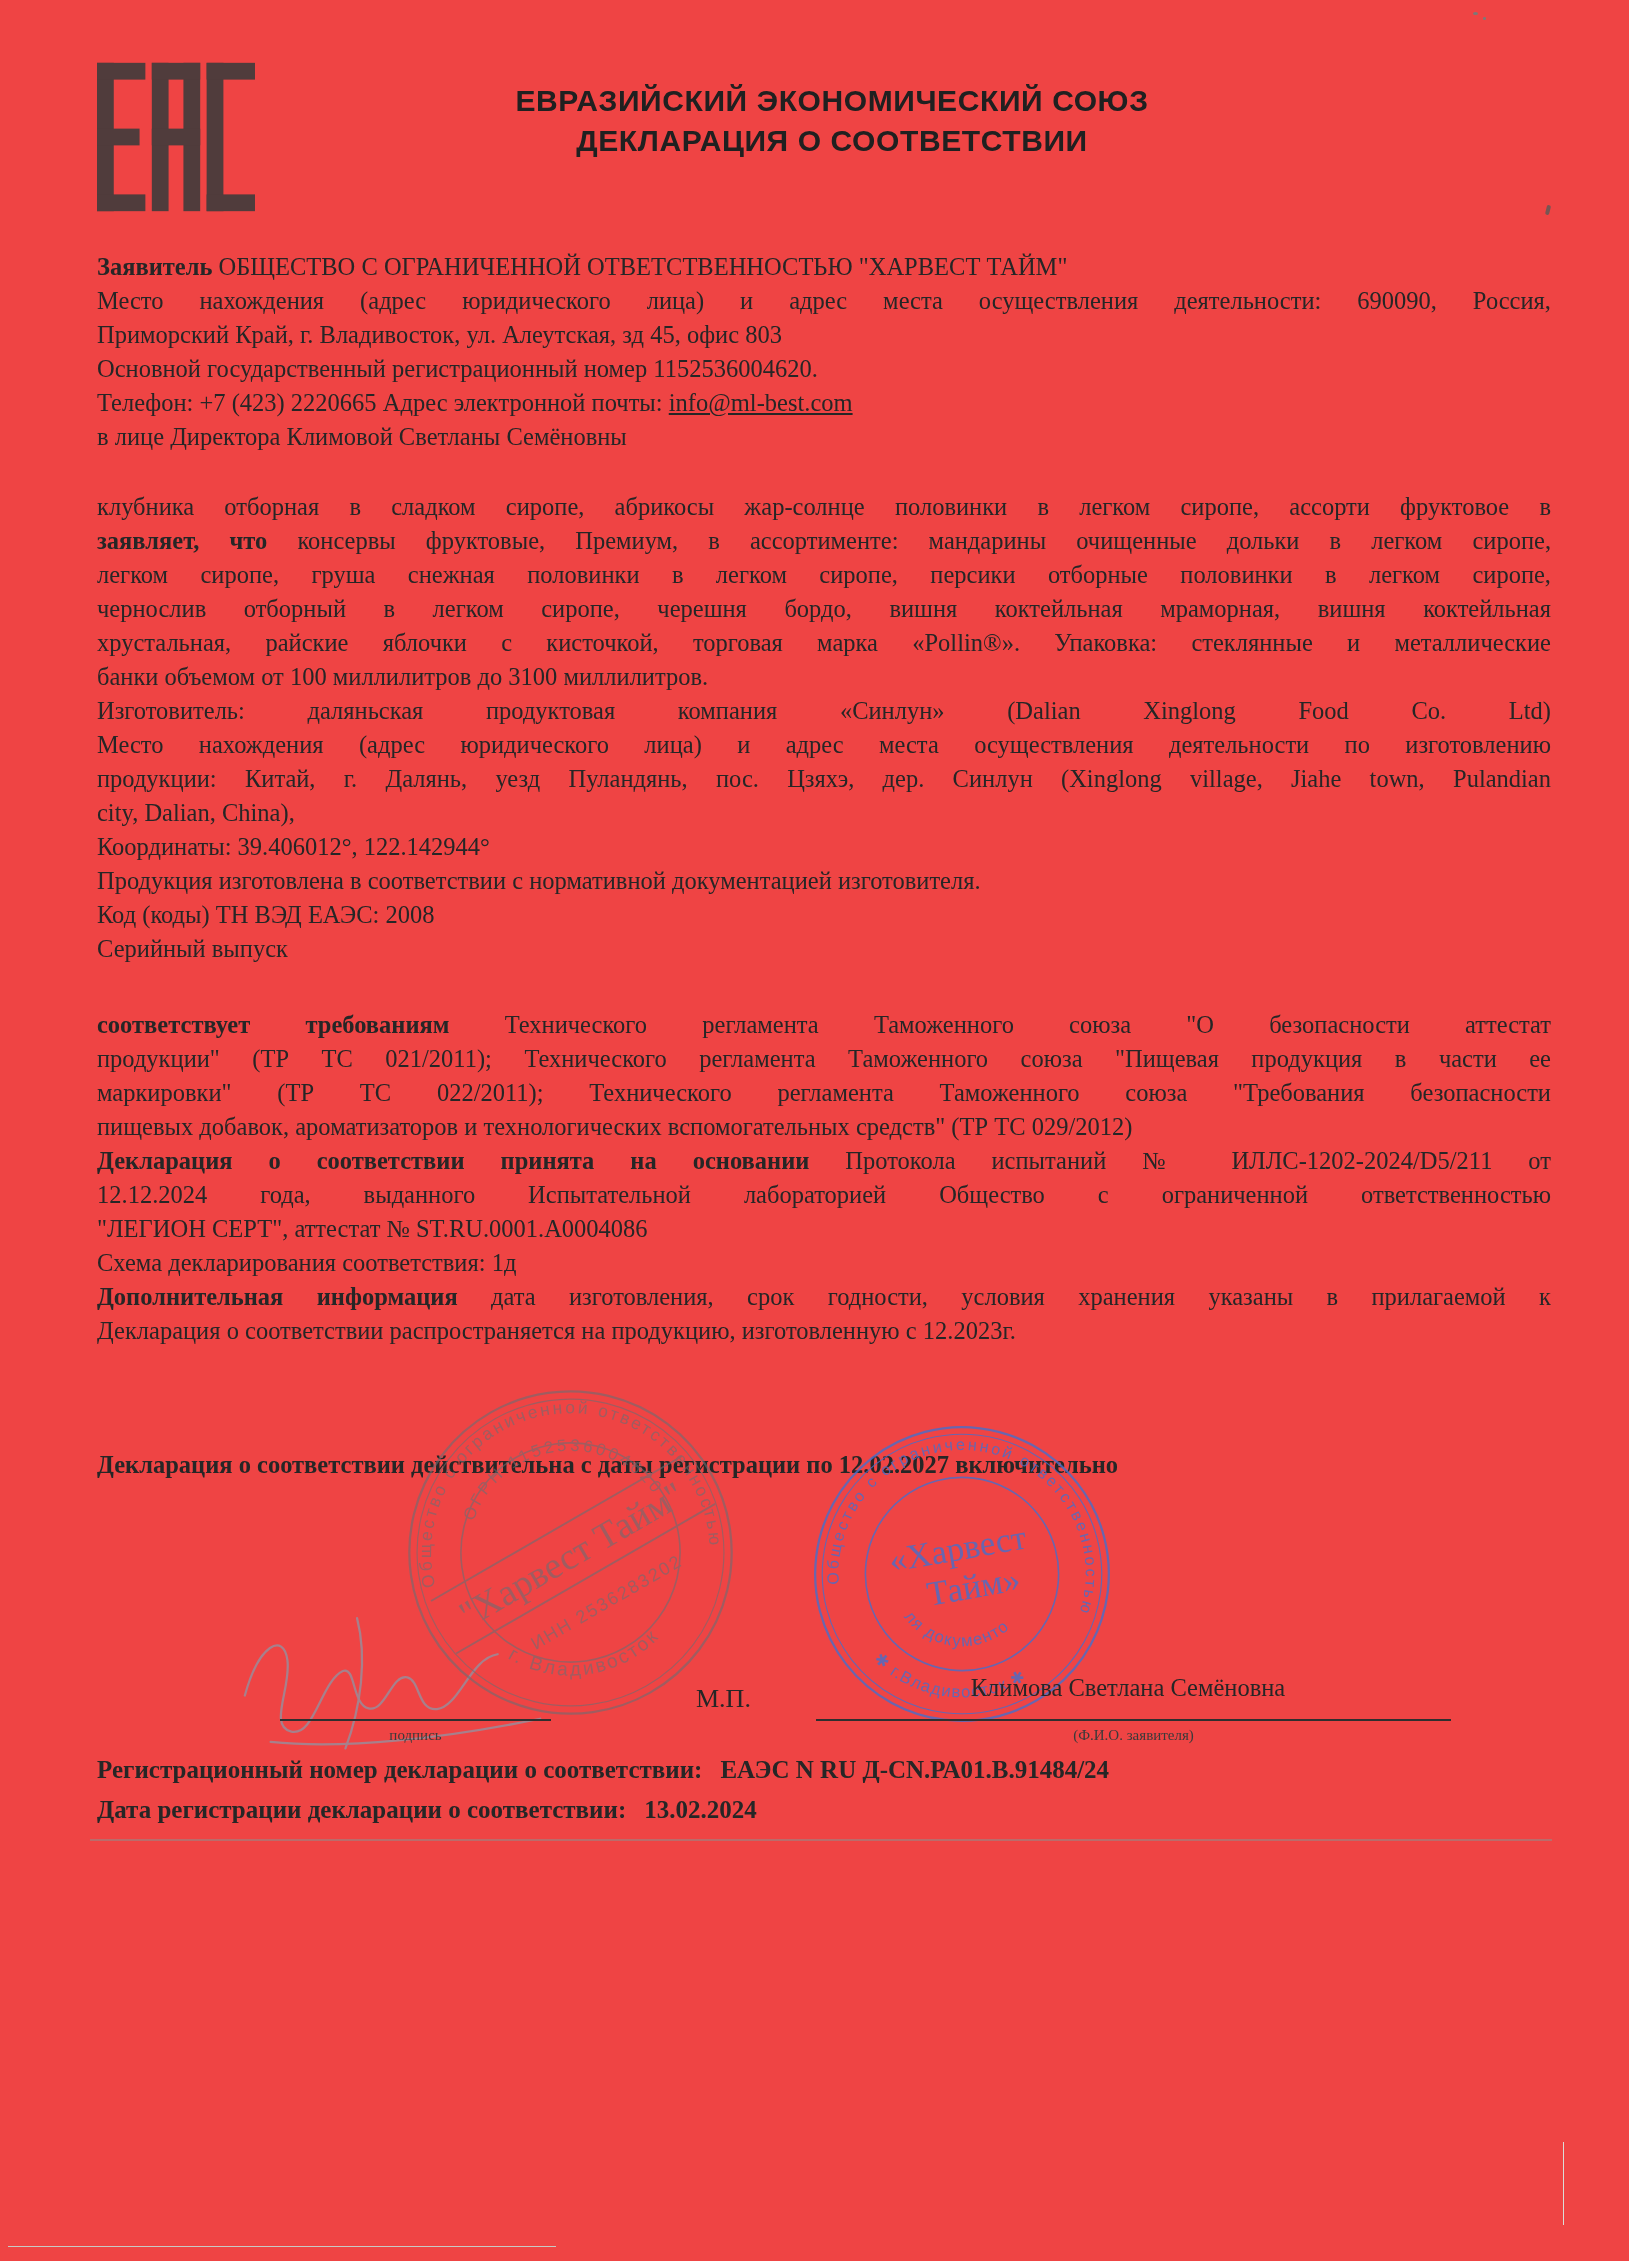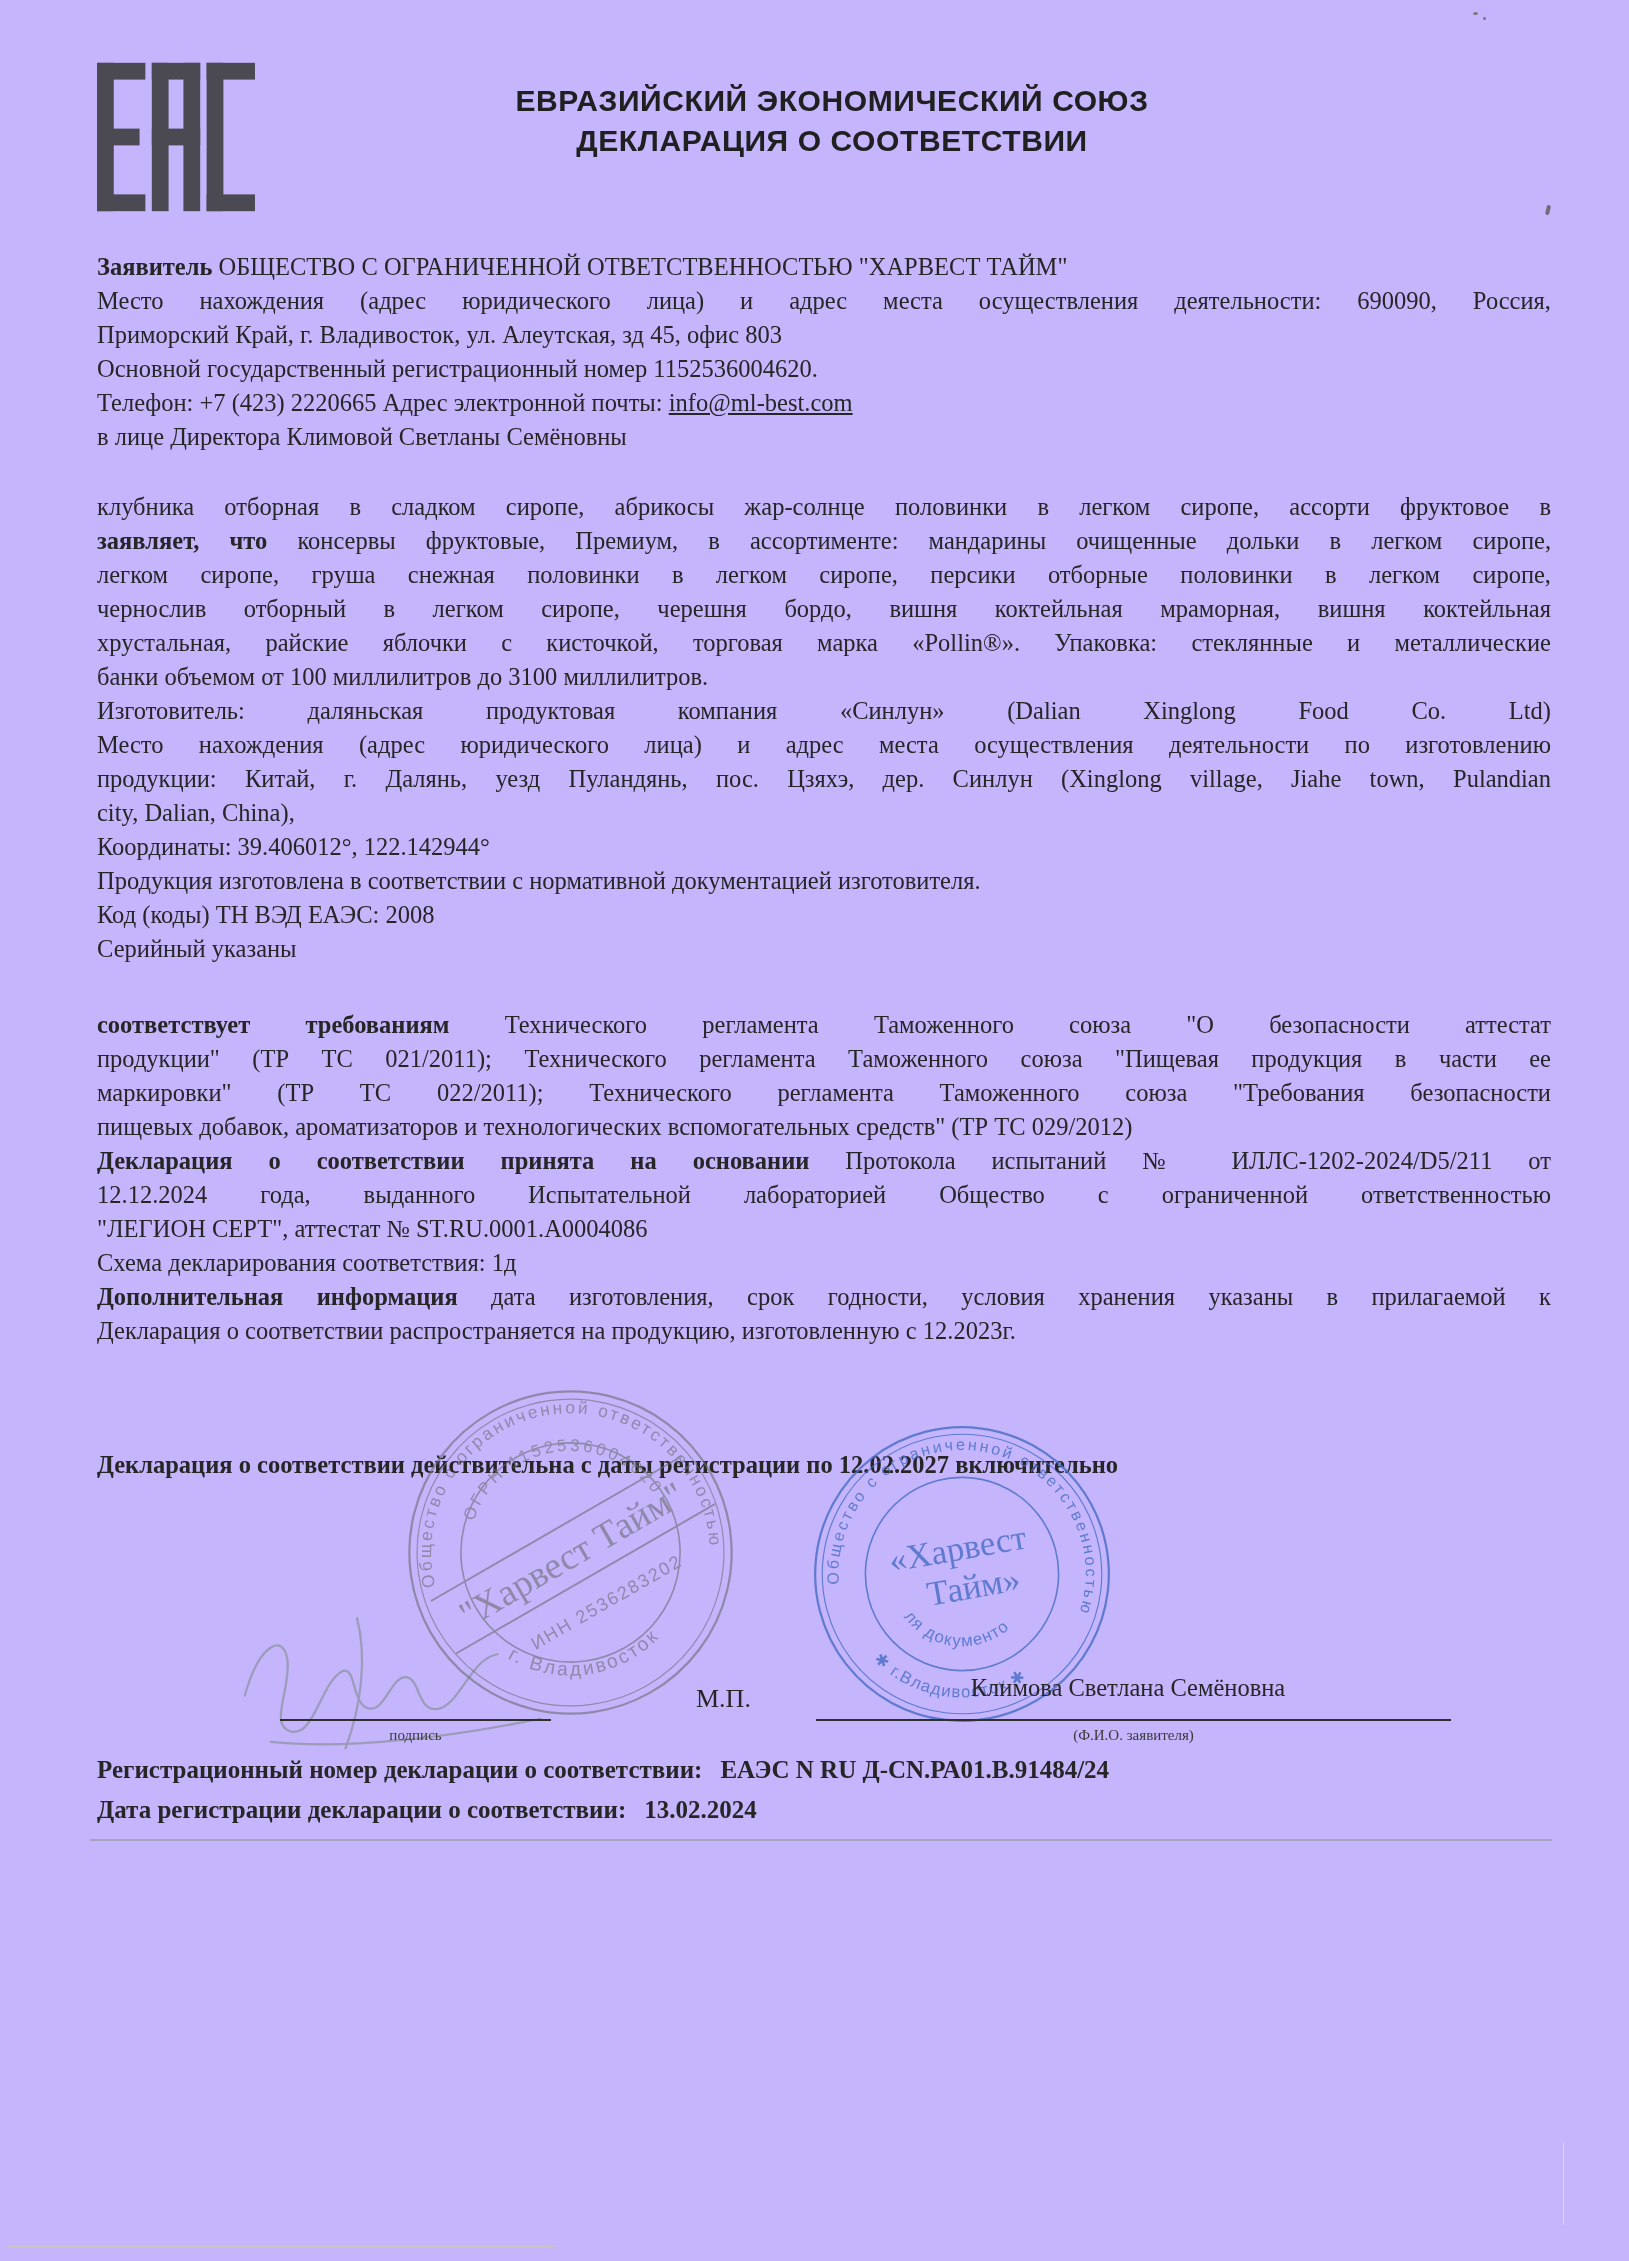--- a/index.html
+++ b/index.html
@@ -1,18 +1,18 @@
 <!DOCTYPE html>
 <html style="font-size:10.3px"><head>
 <meta charset="utf-8">
 <style>
   html,body { margin:0; padding:0; background:#888; }
   .page {
     position:relative; width:1630px; height:2261px;
-    background:#c4b5fd; overflow:hidden;
+    background:#ef4444; overflow:hidden;
     font-family:"Liberation Serif","DejaVu Serif",serif;
     color:#262626;
   }
   
   .eac { position:absolute; left:97px; top:61px; }
   .title-wrap { position:absolute; left:413px; top:81px; width:838px; text-align:center;
     font-family:"Liberation Sans","DejaVu Sans",sans-serif; font-weight:bold; color:#202020; }
   .title-l1 { font-size:30px; letter-spacing:0.6px; line-height:40px; }
   .title-l2 { font-size:30px; letter-spacing:0.6px; line-height:40px; }
   
@@ -91,21 +91,21 @@
     <div class="jln">чернослив отборный в легком сиропе, черешня бордо, вишня коктейльная мраморная, вишня коктейльная</div>
     <div class="jln">хрустальная, райские яблочки с кисточкой, торговая марка «Pollin®». Упаковка: стеклянные и металлические</div>
     <div class="ln">банки объемом от 100 миллилитров до 3100 миллилитров.</div>
     <div class="jln">Изготовитель: даляньская продуктовая компания «Синлун» (Dalian Xinglong Food Co. Ltd)</div>
     <div class="jln">Место нахождения (адрес юридического лица) и адрес места осуществления деятельности по изготовлению</div>
     <div class="jln">продукции: Китай, г. Далянь, уезд Пуландянь, пос. Цзяхэ, дер. Синлун (Xinglong village, Jiahe town, Pulandian</div>
     <div class="ln">city, Dalian, China),</div>
     <div class="ln">Координаты: 39.406012°, 122.142944°</div>
     <div class="ln">Продукция изготовлена в соответствии с нормативной документацией изготовителя.</div>
     <div class="ln">Код (коды) ТН ВЭД ЕАЭС: 2008</div>
-    <div class="ln">Серийный указаны</div>
+    <div class="ln">Серийный выпуск</div>
   </div>
 
   <div class="tblock" style="top:1008px">
     <div class="jln"><b>соответствует требованиям</b><span> Технического регламента Таможенного союза "О безопасности аттестат</span></div>
     <div class="jln">продукции" (ТР ТС 021/2011); Технического регламента Таможенного союза "Пищевая продукция в части ее</div>
     <div class="jln">маркировки" (ТР ТС 022/2011); Технического регламента Таможенного союза "Требования безопасности</div>
     <div class="ln">пищевых добавок, ароматизаторов и технологических вспомогательных средств" (ТР ТС 029/2012)</div>
     <div class="jln"><b>Декларация о соответствии принята на основании</b><span> Протокола испытаний № ИЛЛС-1202-2024/D5/211 от</span></div>
     <div class="jln">12.12.2024 года, выданного Испытательной лабораторией Общество с ограниченной ответственностью</div>
     <div class="ln">"ЛЕГИОН СЕРТ", аттестат № ST.RU.0001.A0004086</div>

